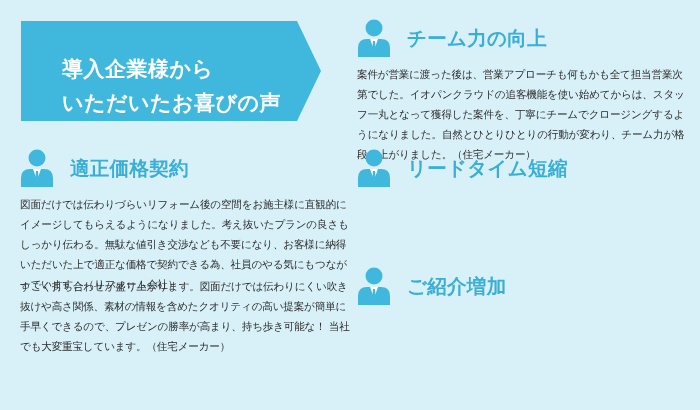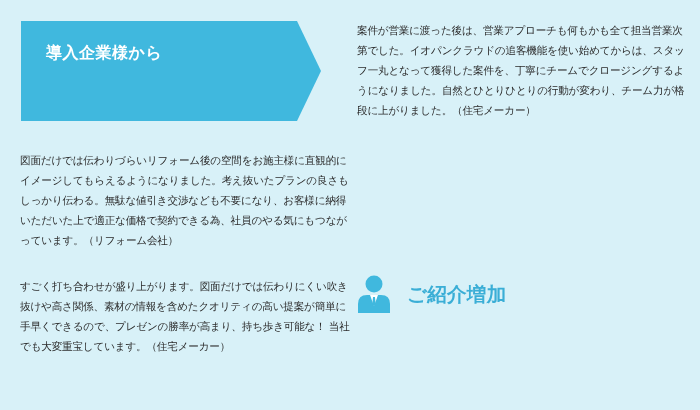--- a/index.html
+++ b/index.html
@@ -20,25 +20,25 @@
       top: 21px;
       width: 300px;
       height: 100px;
       background: #40b8de;
       clip-path: polygon(0 0, 92% 0, 100% 50%, 92% 100%, 0 100%);
     }
     .banner-title {
       position: absolute;
       left: 46px;
       top: 36px;
-      margin: 0;
+      margin: 16px;
       color: #ffffff;
       font-family: "DejaVu Sans", "Liberation Sans", sans-serif;
       font-weight: bold;
-      font-size: 16px;
+      font-size: 21px;
       line-height: 34px;
       letter-spacing: 0.5px;
     }
     .banner-title span { display: block; }
 
     .section {
       position: absolute;
     }
     .section-head {
       display: flex;
@@ -65,39 +65,67 @@
       color: #2b2b2b;
       font-size: 10.6px;
       line-height: 20px;
       letter-spacing: -0.2px;
     }
 
     #sec-team     { left: 357px; top: 16px;  width: 335px; }
     #sec-price    { left: 20px;  top: 146px; width: 330px; }
     #sec-lead     { left: 357px; top: 146px; width: 335px; }
     #sec-present  { left: 20px;  top: 272px; width: 330px; }
-    #sec-referral { left: 357px; top: 272px; width: 335px; text-align: center; }
+    #sec-referral { left: 357px; top: 264px; width: 335px; text-align: center; }
   </style>
 </head>
 <body>
 
 <div class="banner"></div>
 <h1 class="banner-title">
   <span>導入企業様から</span>
+  <span>いただいたお喜びの声</span>
 </h1>
 
 <div class="section" id="sec-team">
+  <div class="section-head">
+    <svg class="person-icon" viewBox="0 0 34 38">
+      <circle cx="17" cy="9" r="8.5" fill="#40b8de"></circle>
+      <path d="M1 38 V29 Q1 20 10 20 H24 Q33 20 33 29 V38 Z" fill="#40b8de"></path>
+      <path d="M13 20 L17 31 L21 20 Z" fill="#ffffff"></path>
+      <path d="M16 22 H18 L18.6 29 L17 31.5 L15.4 29 Z" fill="#40b8de"></path>
+    </svg>
+    <h2 class="section-title">チーム力の向上</h2>
+  </div>
   <p class="section-body">案件が営業に渡った後は、営業アプローチも何もかも全て担当営業次第でした。イオパンクラウドの追客機能を使い始めてからは、スタッフ一丸となって獲得した案件を、丁寧にチームでクロージングするようになりました。自然とひとりひとりの行動が変わり、チーム力が格段に上がりました。（住宅メーカー）</p>
 </div>
 
 <div class="section" id="sec-price">
+  <div class="section-head">
+    <svg class="person-icon" viewBox="0 0 34 38">
+      <circle cx="17" cy="9" r="8.5" fill="#40b8de"></circle>
+      <path d="M1 38 V29 Q1 20 10 20 H24 Q33 20 33 29 V38 Z" fill="#40b8de"></path>
+      <path d="M13 20 L17 31 L21 20 Z" fill="#ffffff"></path>
+      <path d="M16 22 H18 L18.6 29 L17 31.5 L15.4 29 Z" fill="#40b8de"></path>
+    </svg>
+    <h2 class="section-title">適正価格契約</h2>
+  </div>
   <p class="section-body">図面だけでは伝わりづらいリフォーム後の空間をお施主様に直観的にイメージしてもらえるようになりました。考え抜いたプランの良さもしっかり伝わる。無駄な値引き交渉なども不要になり、お客様に納得いただいた上で適正な価格で契約できる為、社員のやる気にもつながっています。（リフォーム会社）</p>
 </div>
 
 <div class="section" id="sec-lead">
+  <div class="section-head">
+    <svg class="person-icon" viewBox="0 0 34 38">
+      <circle cx="17" cy="9" r="8.5" fill="#40b8de"></circle>
+      <path d="M1 38 V29 Q1 20 10 20 H24 Q33 20 33 29 V38 Z" fill="#40b8de"></path>
+      <path d="M13 20 L17 31 L21 20 Z" fill="#ffffff"></path>
+      <path d="M16 22 H18 L18.6 29 L17 31.5 L15.4 29 Z" fill="#40b8de"></path>
+    </svg>
+    <h2 class="section-title">リードタイム短縮</h2>
+  </div>
 </div>
 
 <div class="section" id="sec-present">
   <p class="section-body">すごく打ち合わせが盛り上がります。図面だけでは伝わりにくい吹き抜けや高さ関係、素材の情報を含めたクオリティの高い提案が簡単に手早くできるので、プレゼンの勝率が高まり、持ち歩き可能な！ 当社でも大変重宝しています。（住宅メーカー）</p>
 </div>
 
 <div class="section" id="sec-referral">
   <div class="section-head">
     <svg class="person-icon" viewBox="0 0 34 38">
       <circle cx="17" cy="9" r="8.5" fill="#40b8de"></circle>

